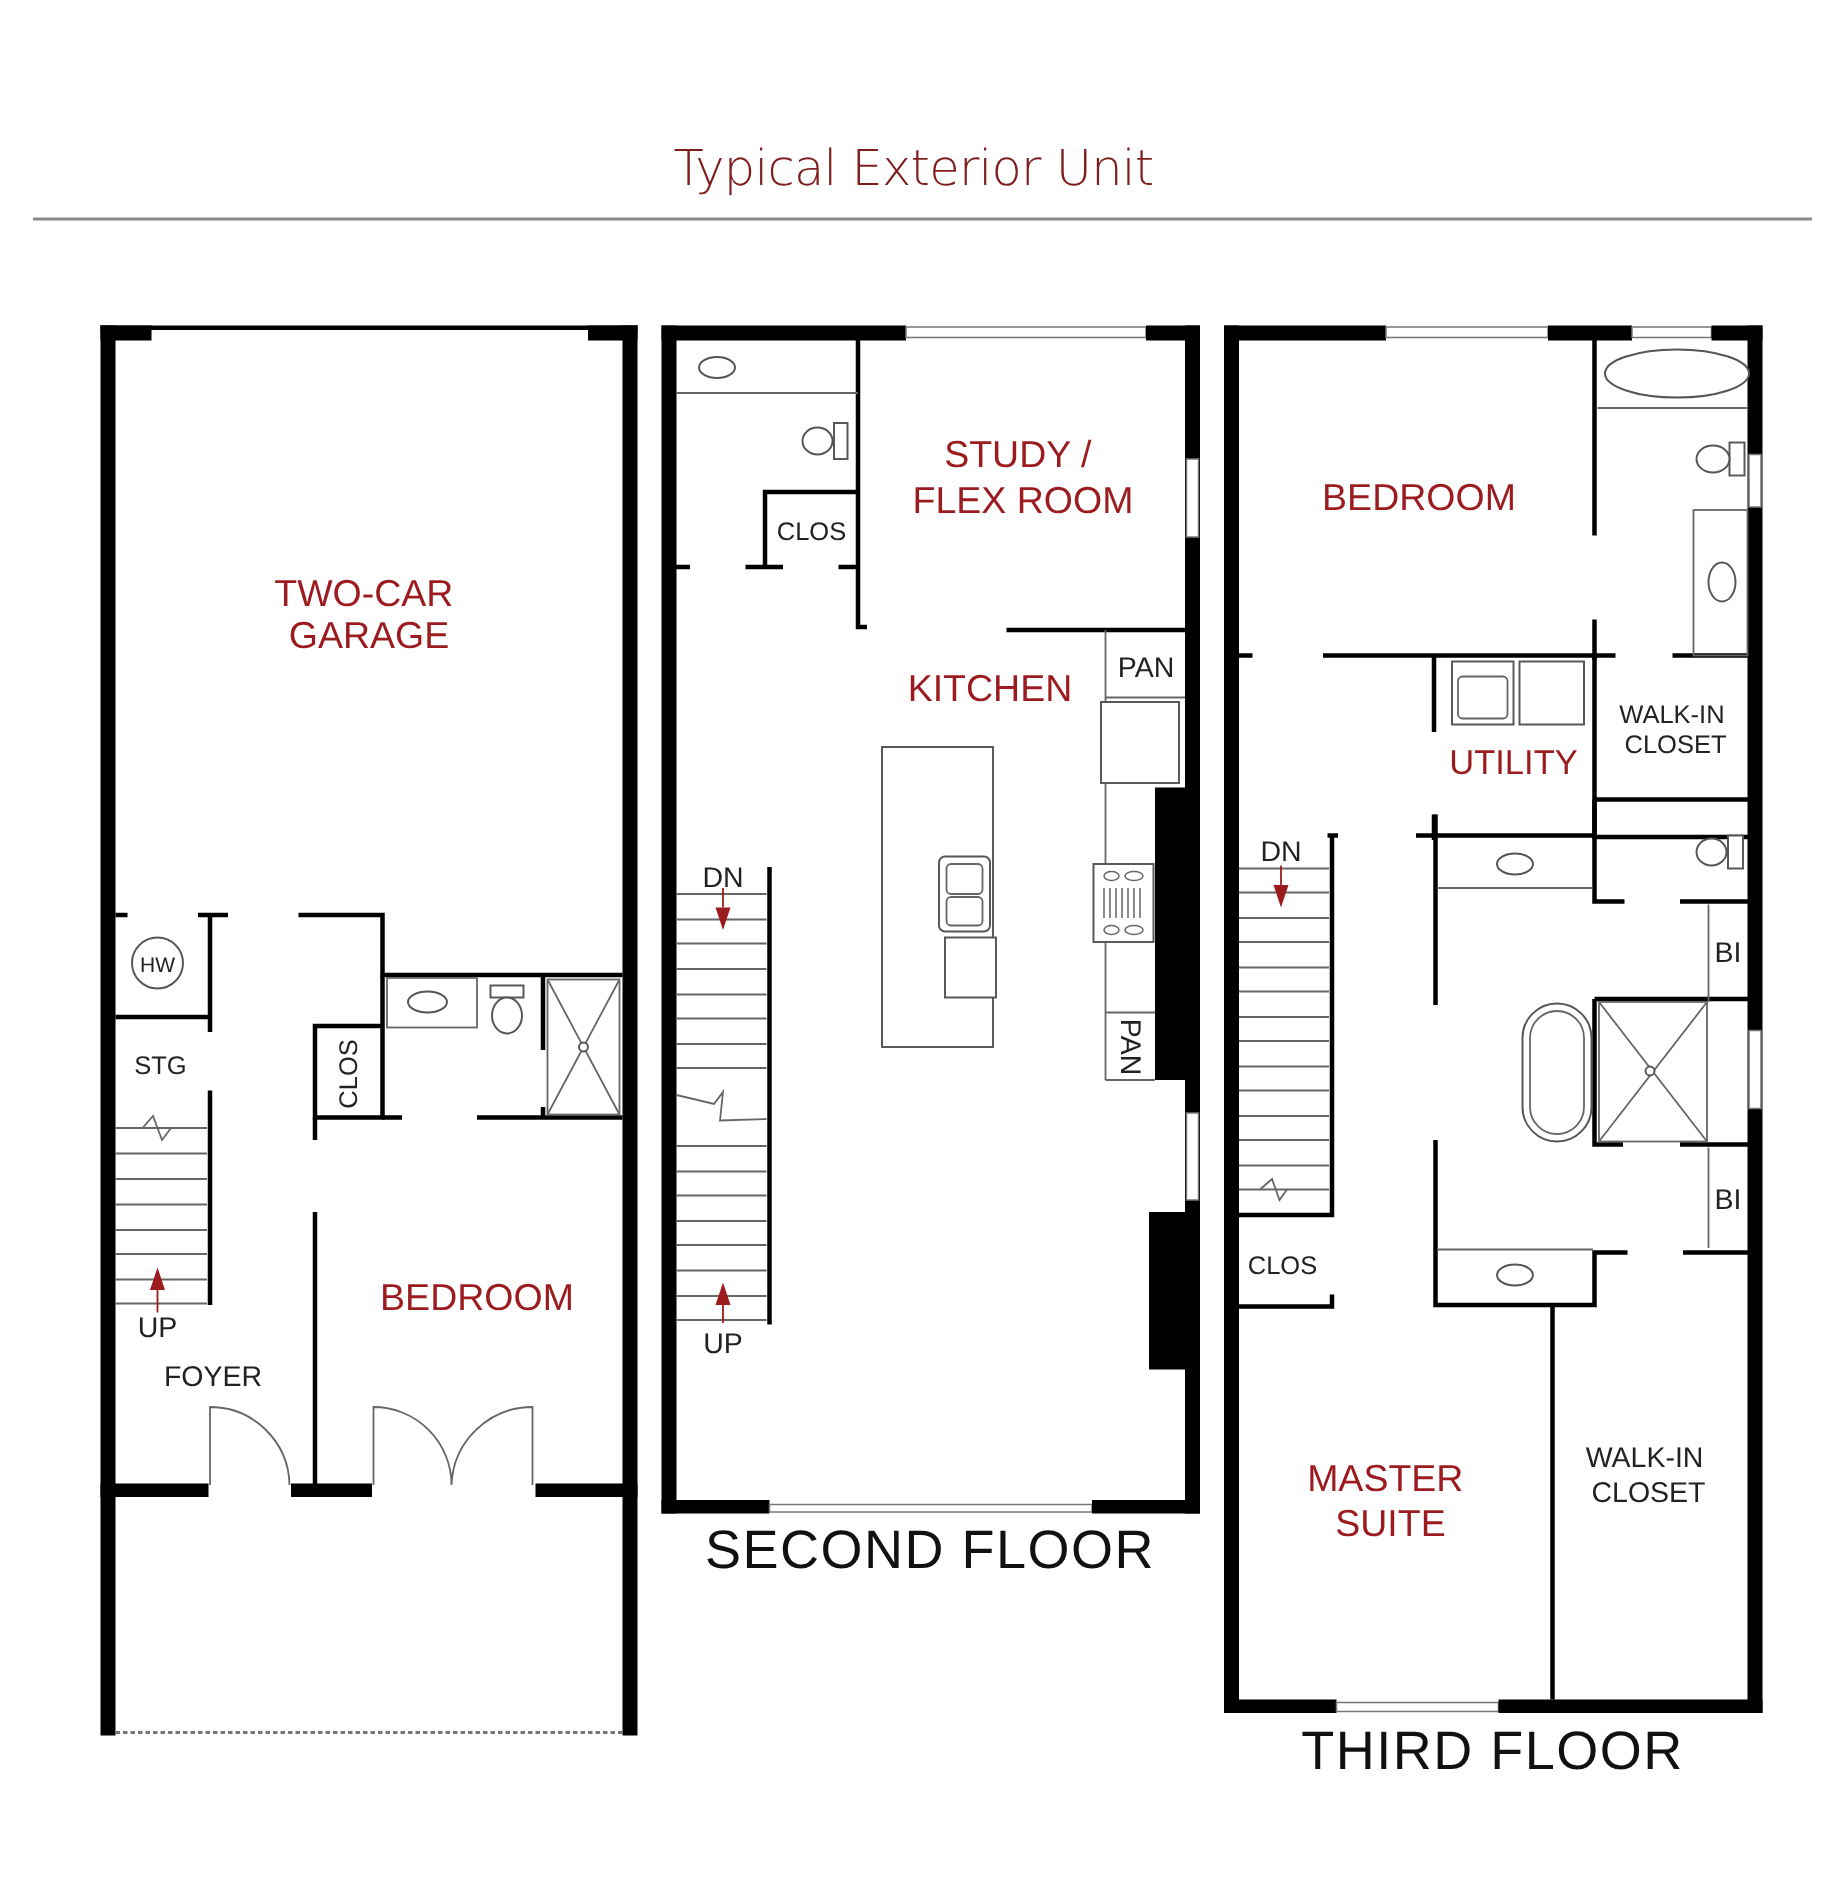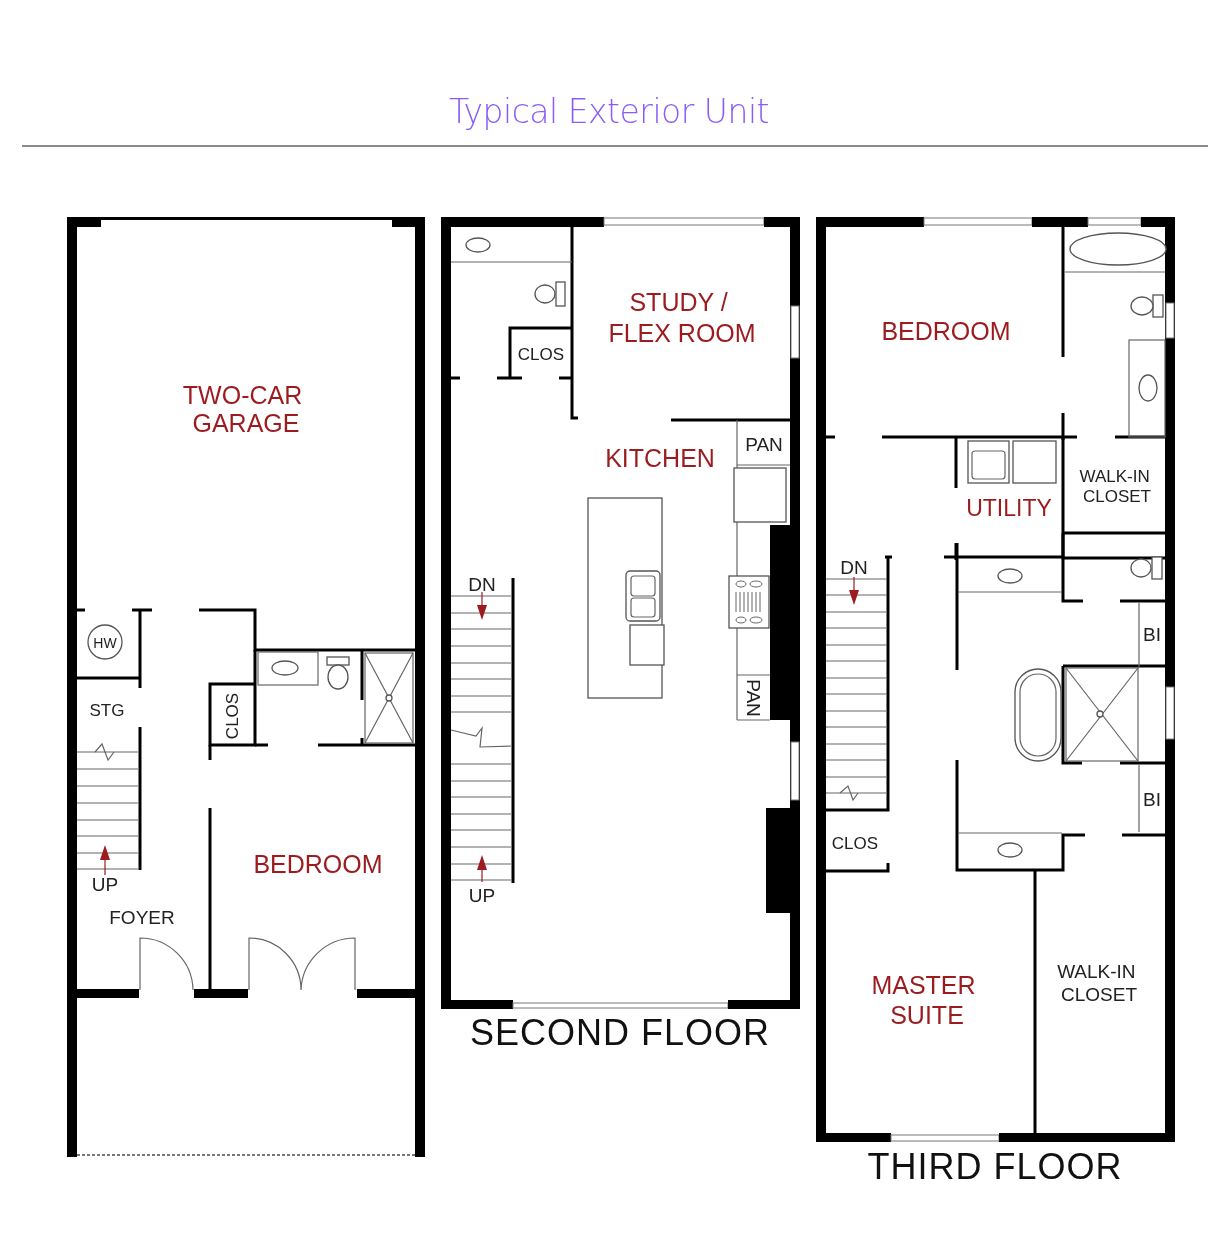--- a/index.html
+++ b/index.html
@@ -1,17 +1,17 @@
 <!DOCTYPE html>
 <html><head>
 <meta charset="utf-8">
 <style>
   html, body { margin: 0; padding: 0; background: #ffffff; }
   body { width: 1218px; height: 1254px; position: relative; overflow: hidden; font-family: "Liberation Sans", sans-serif; }
-  .page-title { position: absolute; left: 0; width: 1218px; top: 92px; text-align: center; font-family: "DejaVu Sans", sans-serif; font-size: 33px; color: #8b5cf6; letter-spacing: -0.5px; font-weight: 300; }
+  .page-title { position: absolute; left: 0; width: 1218px; top: 92px; text-align: center; font-family: "DejaVu Sans", sans-serif; font-size: 33px; color: #7f1d1d; letter-spacing: -0.5px; font-weight: 300; }
   .title-rule { position: absolute; left: 22px; width: 1186px; top: 145px; height: 2px; background: #8a8a8a; }
   svg#plan { position: absolute; left: 0; top: 0; }
   .wall { fill: #000; }
   .thin { stroke: #000; stroke-width: 3; fill: none; }
   .fix { stroke: #555; stroke-width: 1.3; fill: #fff; }
   .fixl { stroke: #666; stroke-width: 1.2; fill: none; }
   .win { stroke: #777; stroke-width: 1; fill: #fff; }
   .lbl-red { fill: #9b1b1f; font-family: "Liberation Sans", sans-serif; font-size: 25px; }
   .lbl-blk { fill: #222; font-family: "Liberation Sans", sans-serif; font-size: 19px; }
   .lbl-floor { fill: #111; font-family: "Liberation Sans", sans-serif; font-size: 36px; letter-spacing: 1px; }

